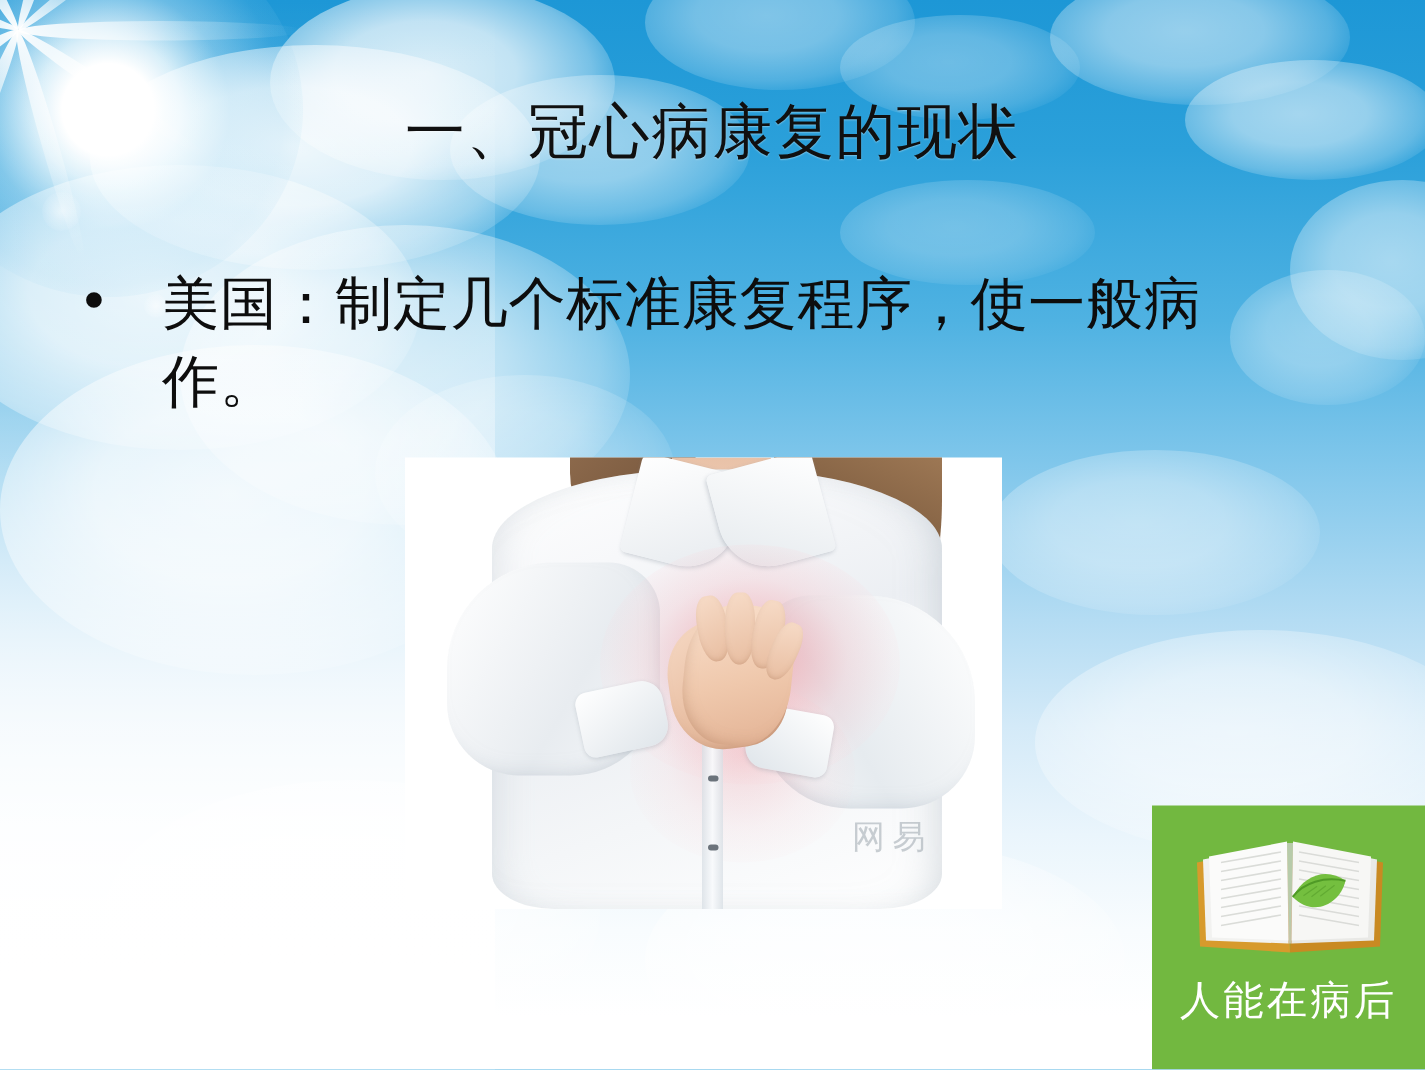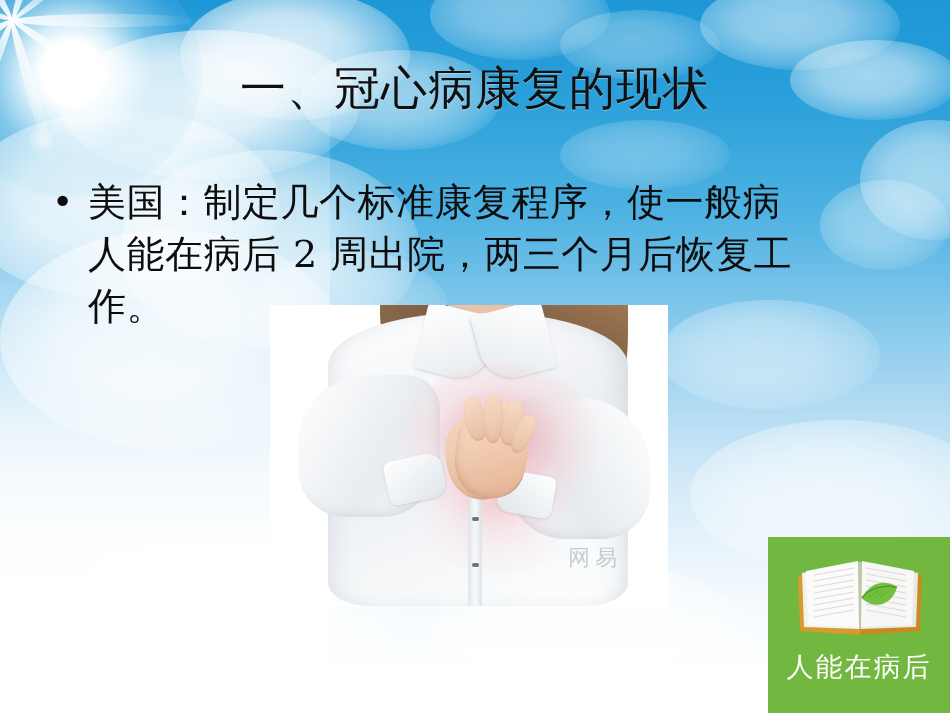--- a/index.html
+++ b/index.html
@@ -90,21 +90,21 @@
       rgba(255,255,255,0.18) 55%,
       rgba(255,255,255,0) 80%);
   }
 
   
   #title {
     position: absolute;
     left: 0; right: 0;
     top: 58px;
     text-align: center;
-    font-size: 46px;
+    font-size: 40px;
     line-height: 60px;
     letter-spacing: 1px;
     color: #101010;
     font-family: "DejaVu Serif", "Liberation Serif", serif;
     white-space: nowrap;
     text-shadow: 0 1px 1px rgba(255,255,255,0.35);
   }
 
   
   #body-block {
@@ -126,20 +126,21 @@
     text-align: left;
     font-family: "DejaVu Sans", "Liberation Sans", sans-serif;
   }
   .bullet-text {
     flex: 1 1 auto;
     font-size: 38px;
     line-height: 52px;
     color: #0d0d0d;
     font-family: "DejaVu Serif", "Liberation Serif", serif;
     letter-spacing: 0.5px;
+    margin-left: 20px;
   }
   .bullet-text .ln { display: block; white-space: nowrap; }
 
   
   #photo {
     position: absolute;
     left: 270px;
     top: 305px;
     width: 398px;
     height: 301px;
@@ -345,21 +346,20 @@
 
   <div class="sky-left-wash"></div>
 
   <div id="title">一、冠心病康复的现状</div>
 
   <div id="body-block">
     <div class="bullet-row">
       <div class="bullet-dot">•</div>
       <div class="bullet-text">
         <span class="ln">美国：制定几个标准康复程序，使一般病</span>
-        <span class="ln">人能在病后 2 周出院，两三个月后恢复工</span>
         <span class="ln">作。</span>
       </div>
     </div>
   </div>
 
   <div id="photo">
     <div class="ph-layer hair-l"></div>
     <div class="ph-layer hair-r"></div>
     <div class="ph-layer neck"></div>
     <div class="ph-layer shirt-torso"></div>

